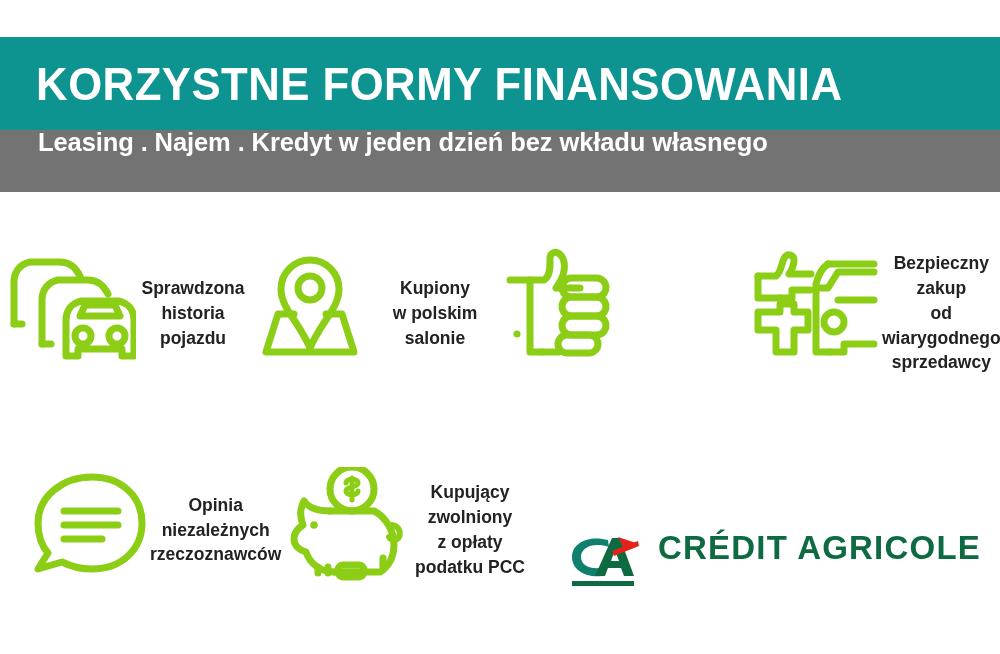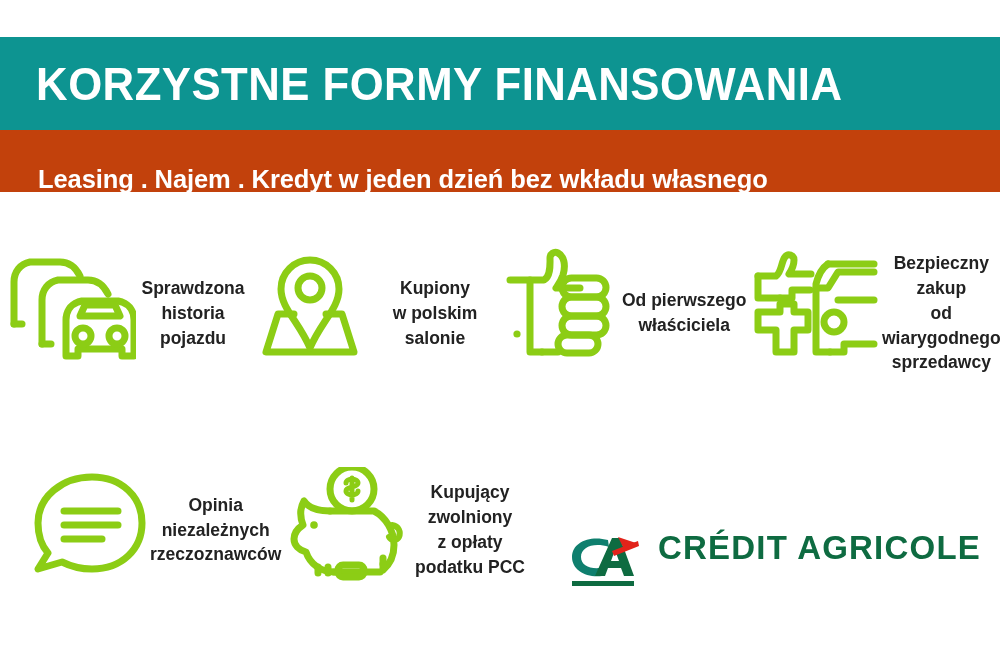--- a/index.html
+++ b/index.html
@@ -37,23 +37,23 @@
     letter-spacing: 0.5px;
     line-height: 1;
     transform: scaleX(0.95);
     transform-origin: left center;
     white-space: nowrap;
   }
   .band-green {
     position: absolute;
     left: 0; top: 93px;
     width: 1000px; height: 62px;
-    background: #c2410c;
-    display: flex;
-    align-items: flex-end;
+    background: #737373;
+    display: flex;
+    align-items: flex-start;
   }
   .band-green .subline {
     padding-left: 38px;
     color: #ffffff;
     font-weight: bold;
     font-size: 25.5px;
     letter-spacing: -0.1px;
     line-height: 1;
     white-space: nowrap;
   }
@@ -204,22 +204,20 @@
           <rect x="62" y="30" width="44" height="19" rx="9.5"></rect>
           <rect x="62" y="49" width="44" height="19" rx="9.5"></rect>
           <rect x="62" y="68" width="44" height="19" rx="9.5"></rect>
           <rect x="58" y="87" width="40" height="18" rx="9"></rect>
 
           <path d="M42 104 H58"></path>
 
           <circle cx="17" cy="86" r="3.6" fill="#8ccd15" stroke="none"></circle>
         </svg>
       </div>
-      <div class="label">Od pierwszego
-właściciela</div>
     </div>
 
     <div class="cell">
       <div class="icon-box">
         <svg width="132" height="116" viewBox="0 0 132 116" fill="none" stroke="#8ccd15" stroke-width="7" stroke-linecap="round" stroke-linejoin="round">
 
           <path d="M8 28 V50 h22"></path>
           <path d="M8 28 h18 c6 -4 5 -14 9 -19 3 -4 9 -2 9 3 0 6 -3 11 -5 14 h22"></path>
           <path d="M30 50 h12 v-8 h18"></path>
 

